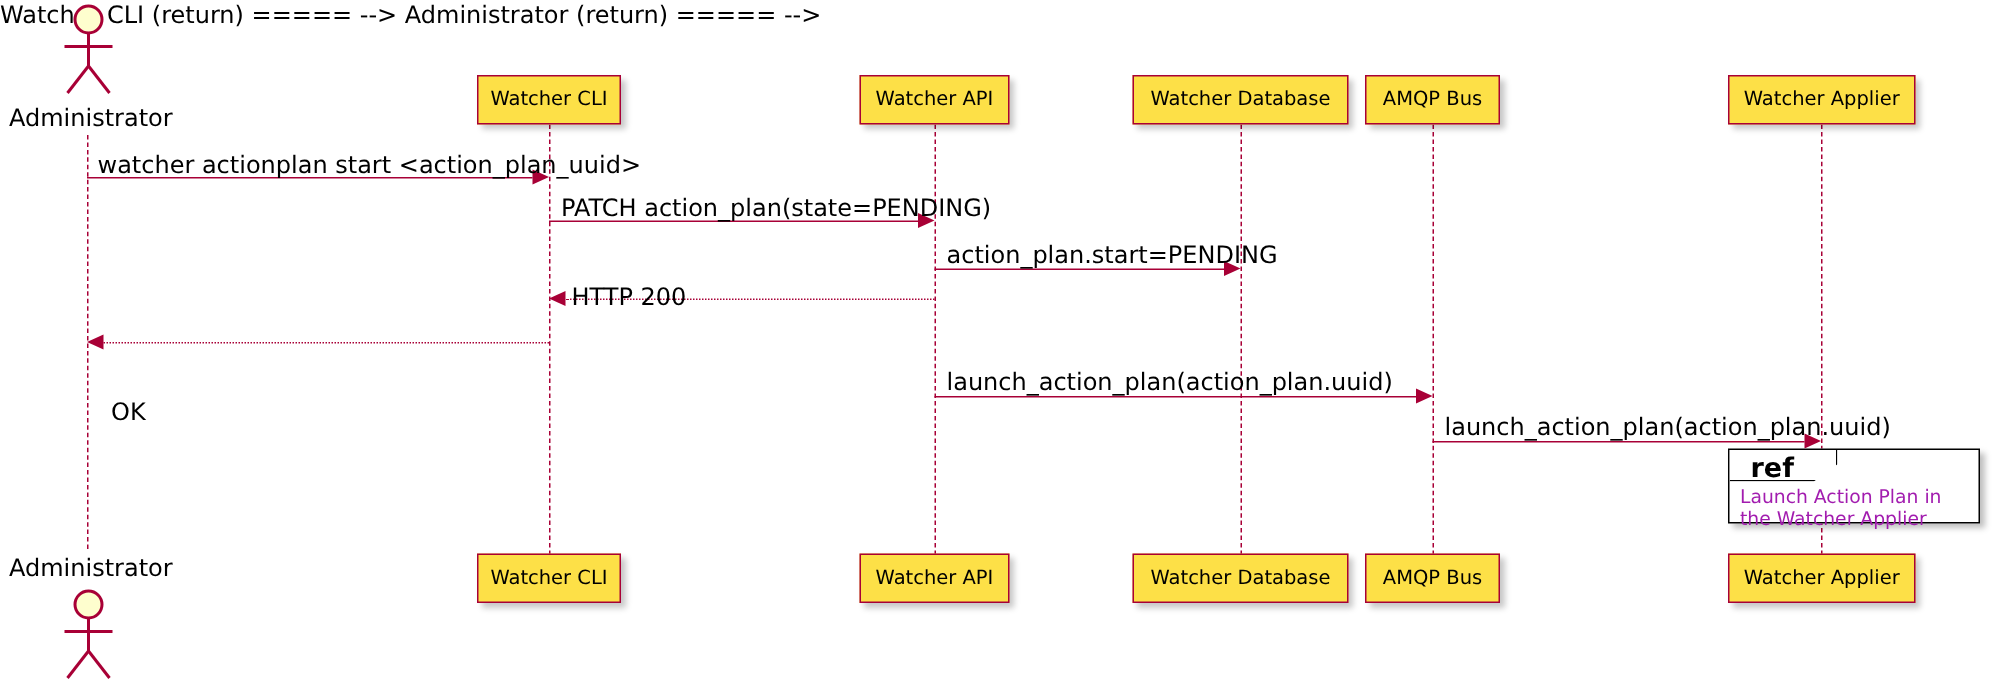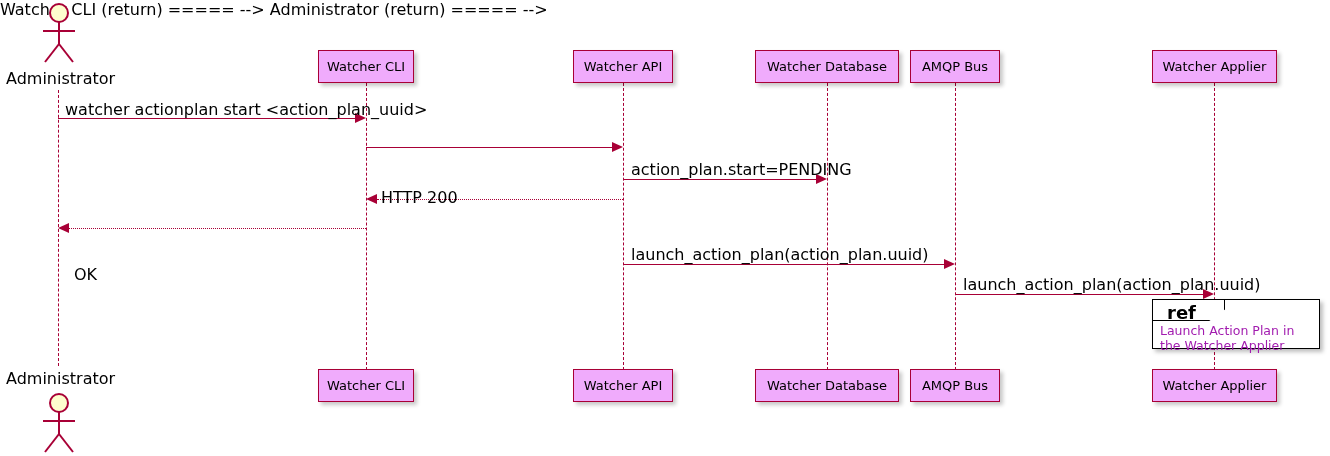--- a/index.html
+++ b/index.html
@@ -22,21 +22,21 @@
   .lifeline {
     position: absolute;
     width: 0;
     border-left: 1px dashed #A80036;
   }
 
   
   .participant {
     position: absolute;
     box-sizing: border-box;
-    background: #f0abfc;
+    background: #fde047;
     border: 1.5px solid #A80036;
     color: #000000;
     font-size: 13px;
     line-height: 1;
     display: flex;
     align-items: center;
     justify-content: center;
     white-space: nowrap;
     box-shadow: 3px 3px 4px rgba(0,0,0,0.22);
   }
@@ -192,20 +192,21 @@
   </div>
 
   
   <div class="msg-line" style="left:58px; top:118px; width:297px;"></div>
   <div class="arrow-head right" style="left:355px; top:113px;"></div>
   <div class="msg-label" style="left:65px; top:102px;">watcher actionplan start &lt;action_plan_uuid&gt;</div>
 
   
   <div class="msg-line" style="left:366px; top:147px; width:246px;"></div>
   <div class="arrow-head right" style="left:612px; top:142px;"></div>
+  <div class="msg-label" style="left:374px; top:131px;">PATCH action_plan(state=PENDING)</div>
 
   
   <div class="msg-line" style="left:623px; top:179px; width:193px;"></div>
   <div class="arrow-head right" style="left:816px; top:174px;"></div>
   <div class="msg-label" style="left:631px; top:162px;">action_plan.start=PENDING</div>
 
    Watcher CLI (return) ===== --&gt;
   <div class="msg-line dotted" style="left:377px; top:199px; width:246px;"></div>
   <div class="arrow-head left" style="left:366px; top:194px;"></div>
   <div class="msg-label" style="left:381px; top:190px;">HTTP 200</div>

